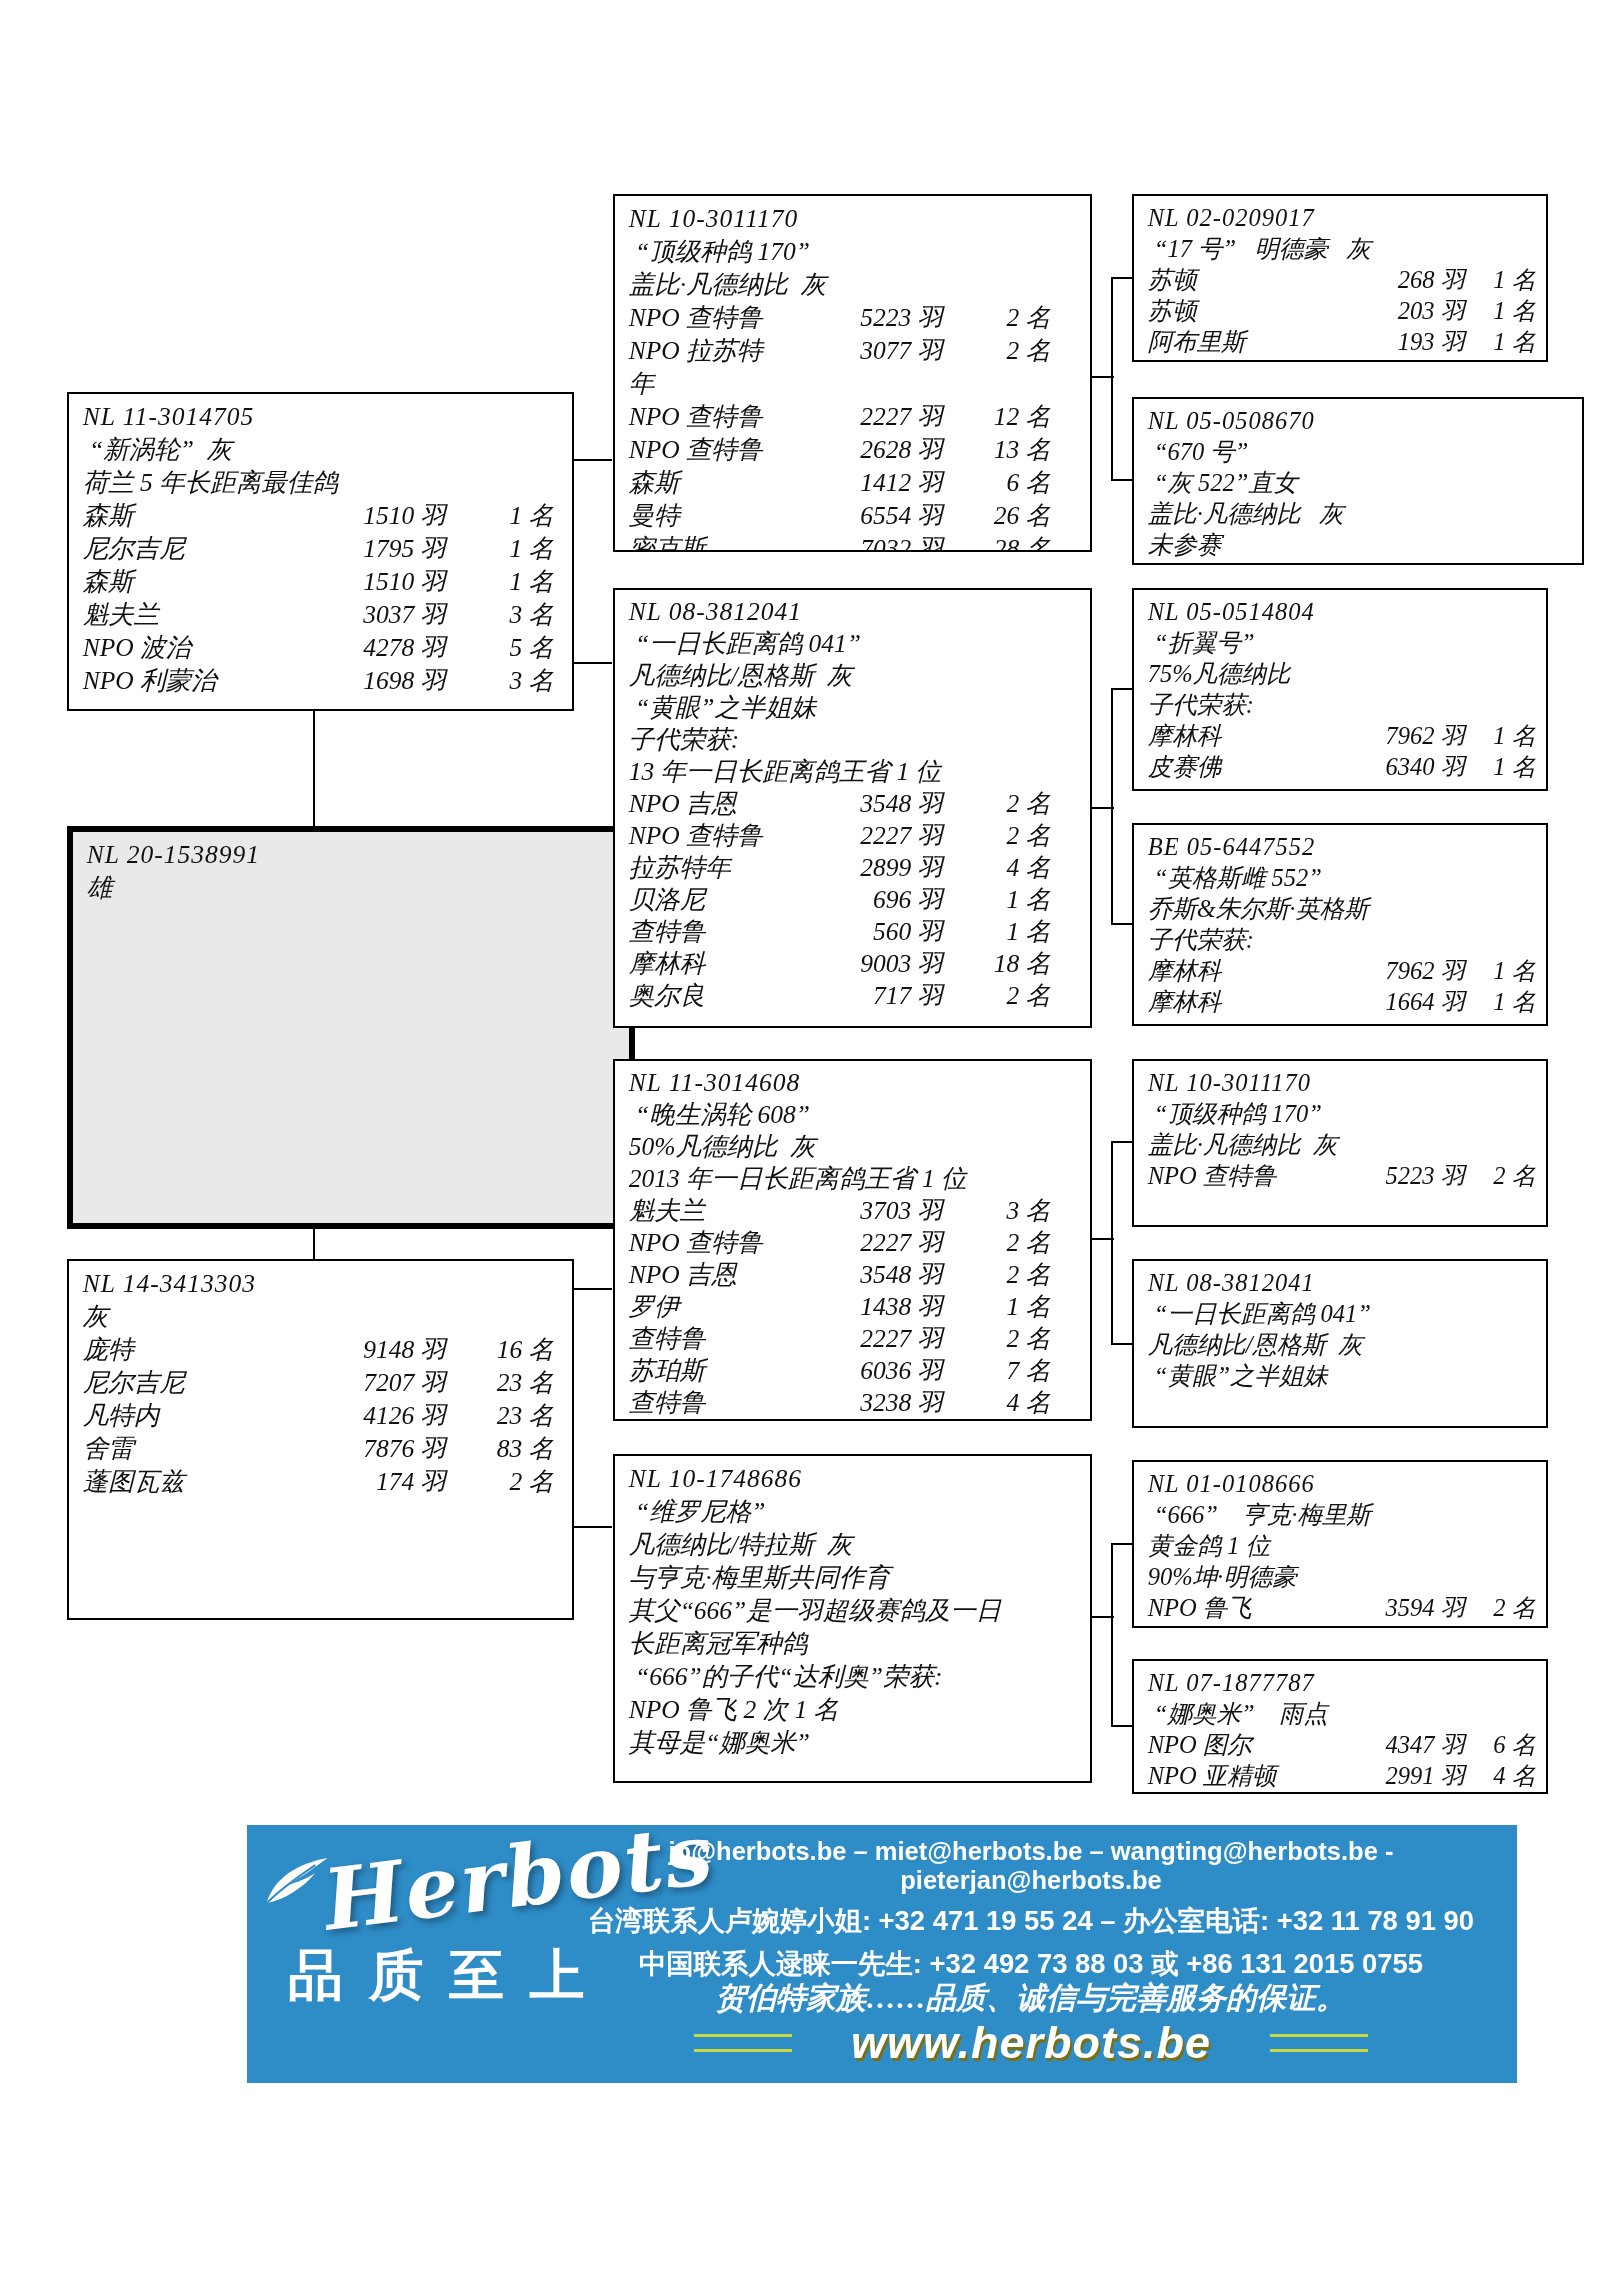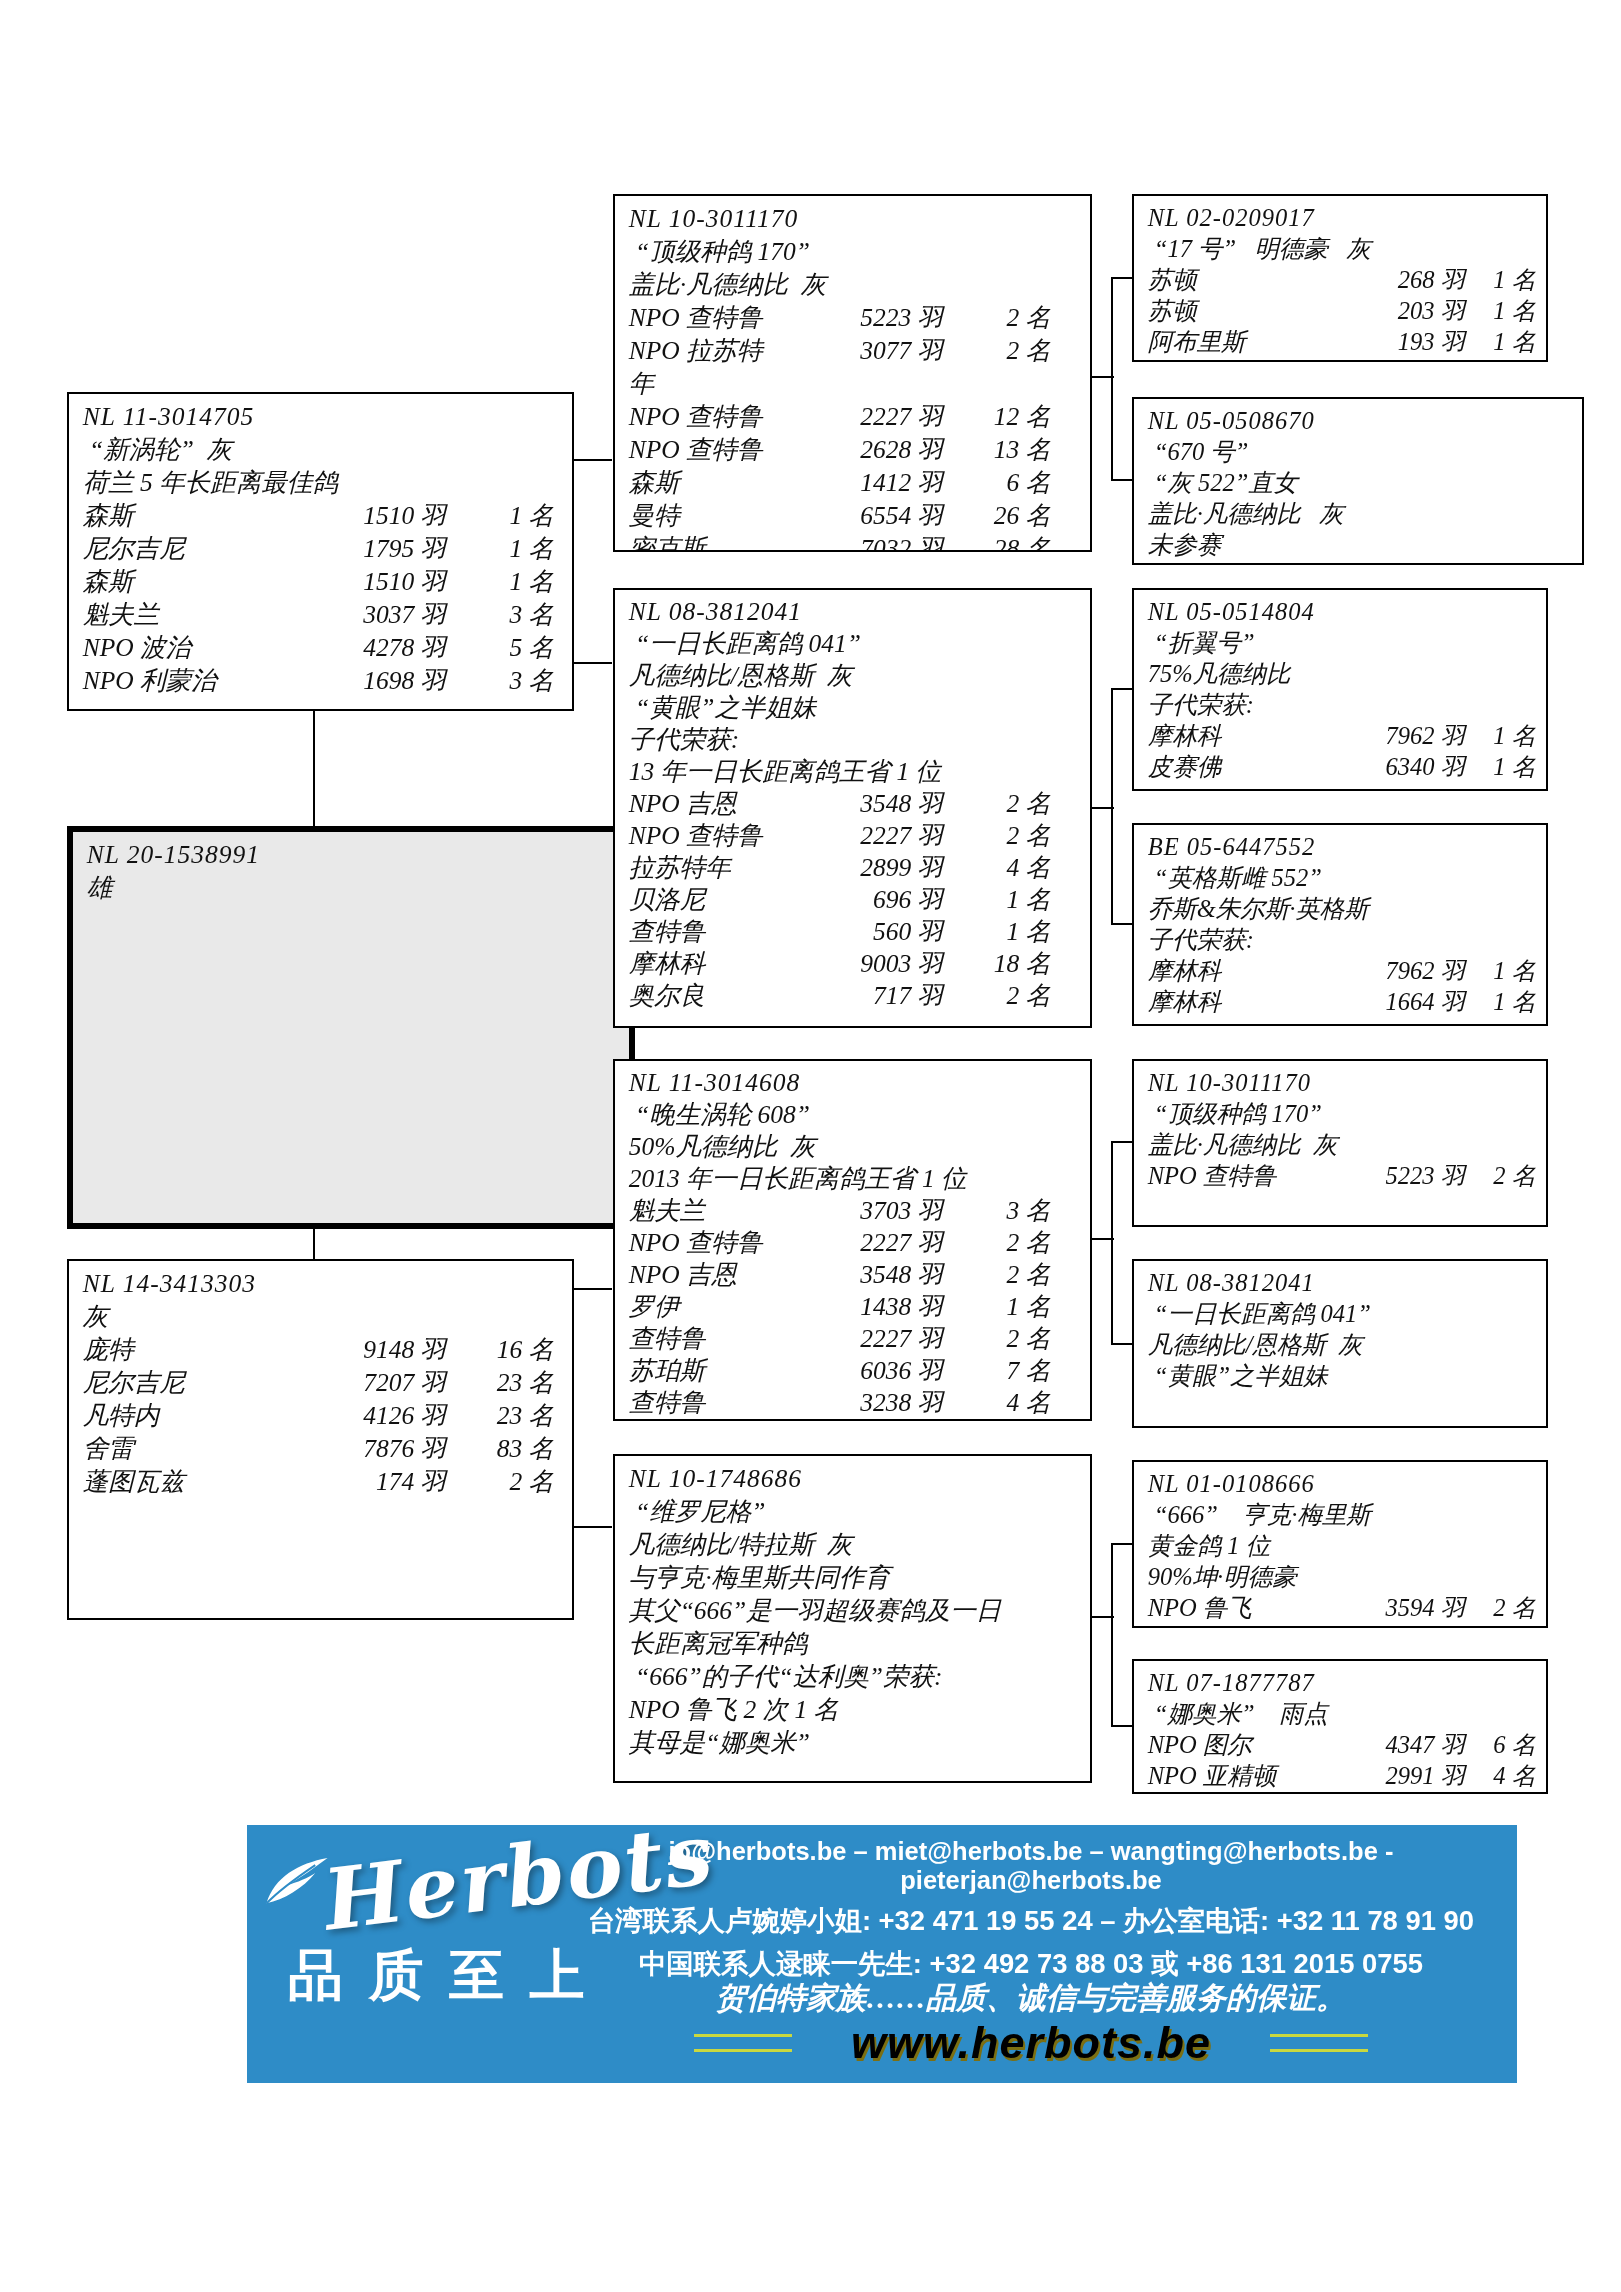--- a/index.html
+++ b/index.html
@@ -51,21 +51,21 @@
     position:absolute;left:294px;top:153px;width:980px;text-align:center;
     font-size:30px;font-weight:bold;font-style:italic;
     font-family:"Liberation Serif","DejaVu Serif",serif;
   }
   .webrow{
     position:absolute;left:294px;top:192px;width:980px;display:flex;
     align-items:center;justify-content:center;gap:59px;
   }
   .dbl{width:98px;height:11.8px;border-top:3.9px solid #c9d83f;border-bottom:3.9px solid #c9d83f;}
   .site{
-    font-size:45px;font-weight:bold;font-style:italic;color:#000000;
+    font-size:45px;font-weight:bold;font-style:italic;color:#ffffff;
     text-shadow:2px 2.9px 0 #7c6f12;letter-spacing:1px;
   }
 </style>
 </head>
 <body>
 
 <div class="box col-l" style="left:67px;top:392px;width:507px;height:319px">
     <div class="line ring">NL 11-3014705</div>
     <div class="line t"> “新涡轮”  灰</div>
     <div class="line t">荷兰 5 年长距离最佳鸽</div>

